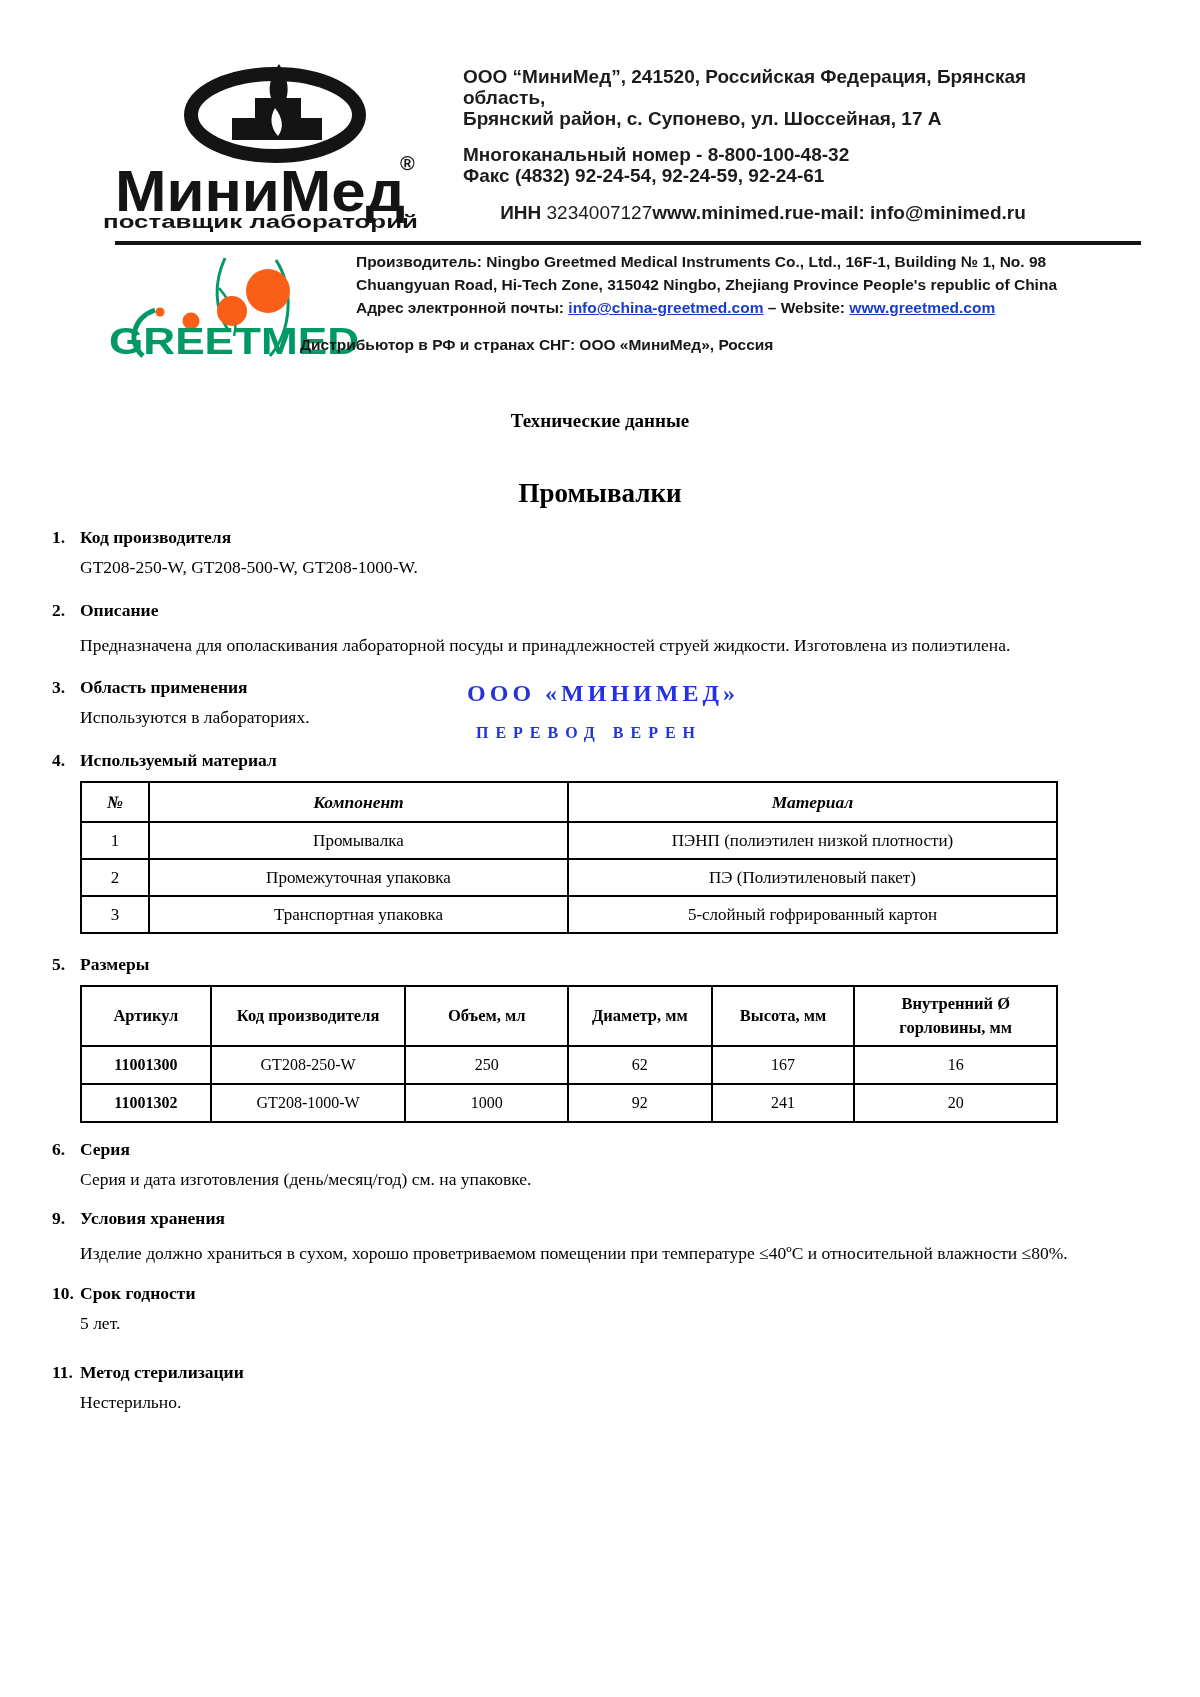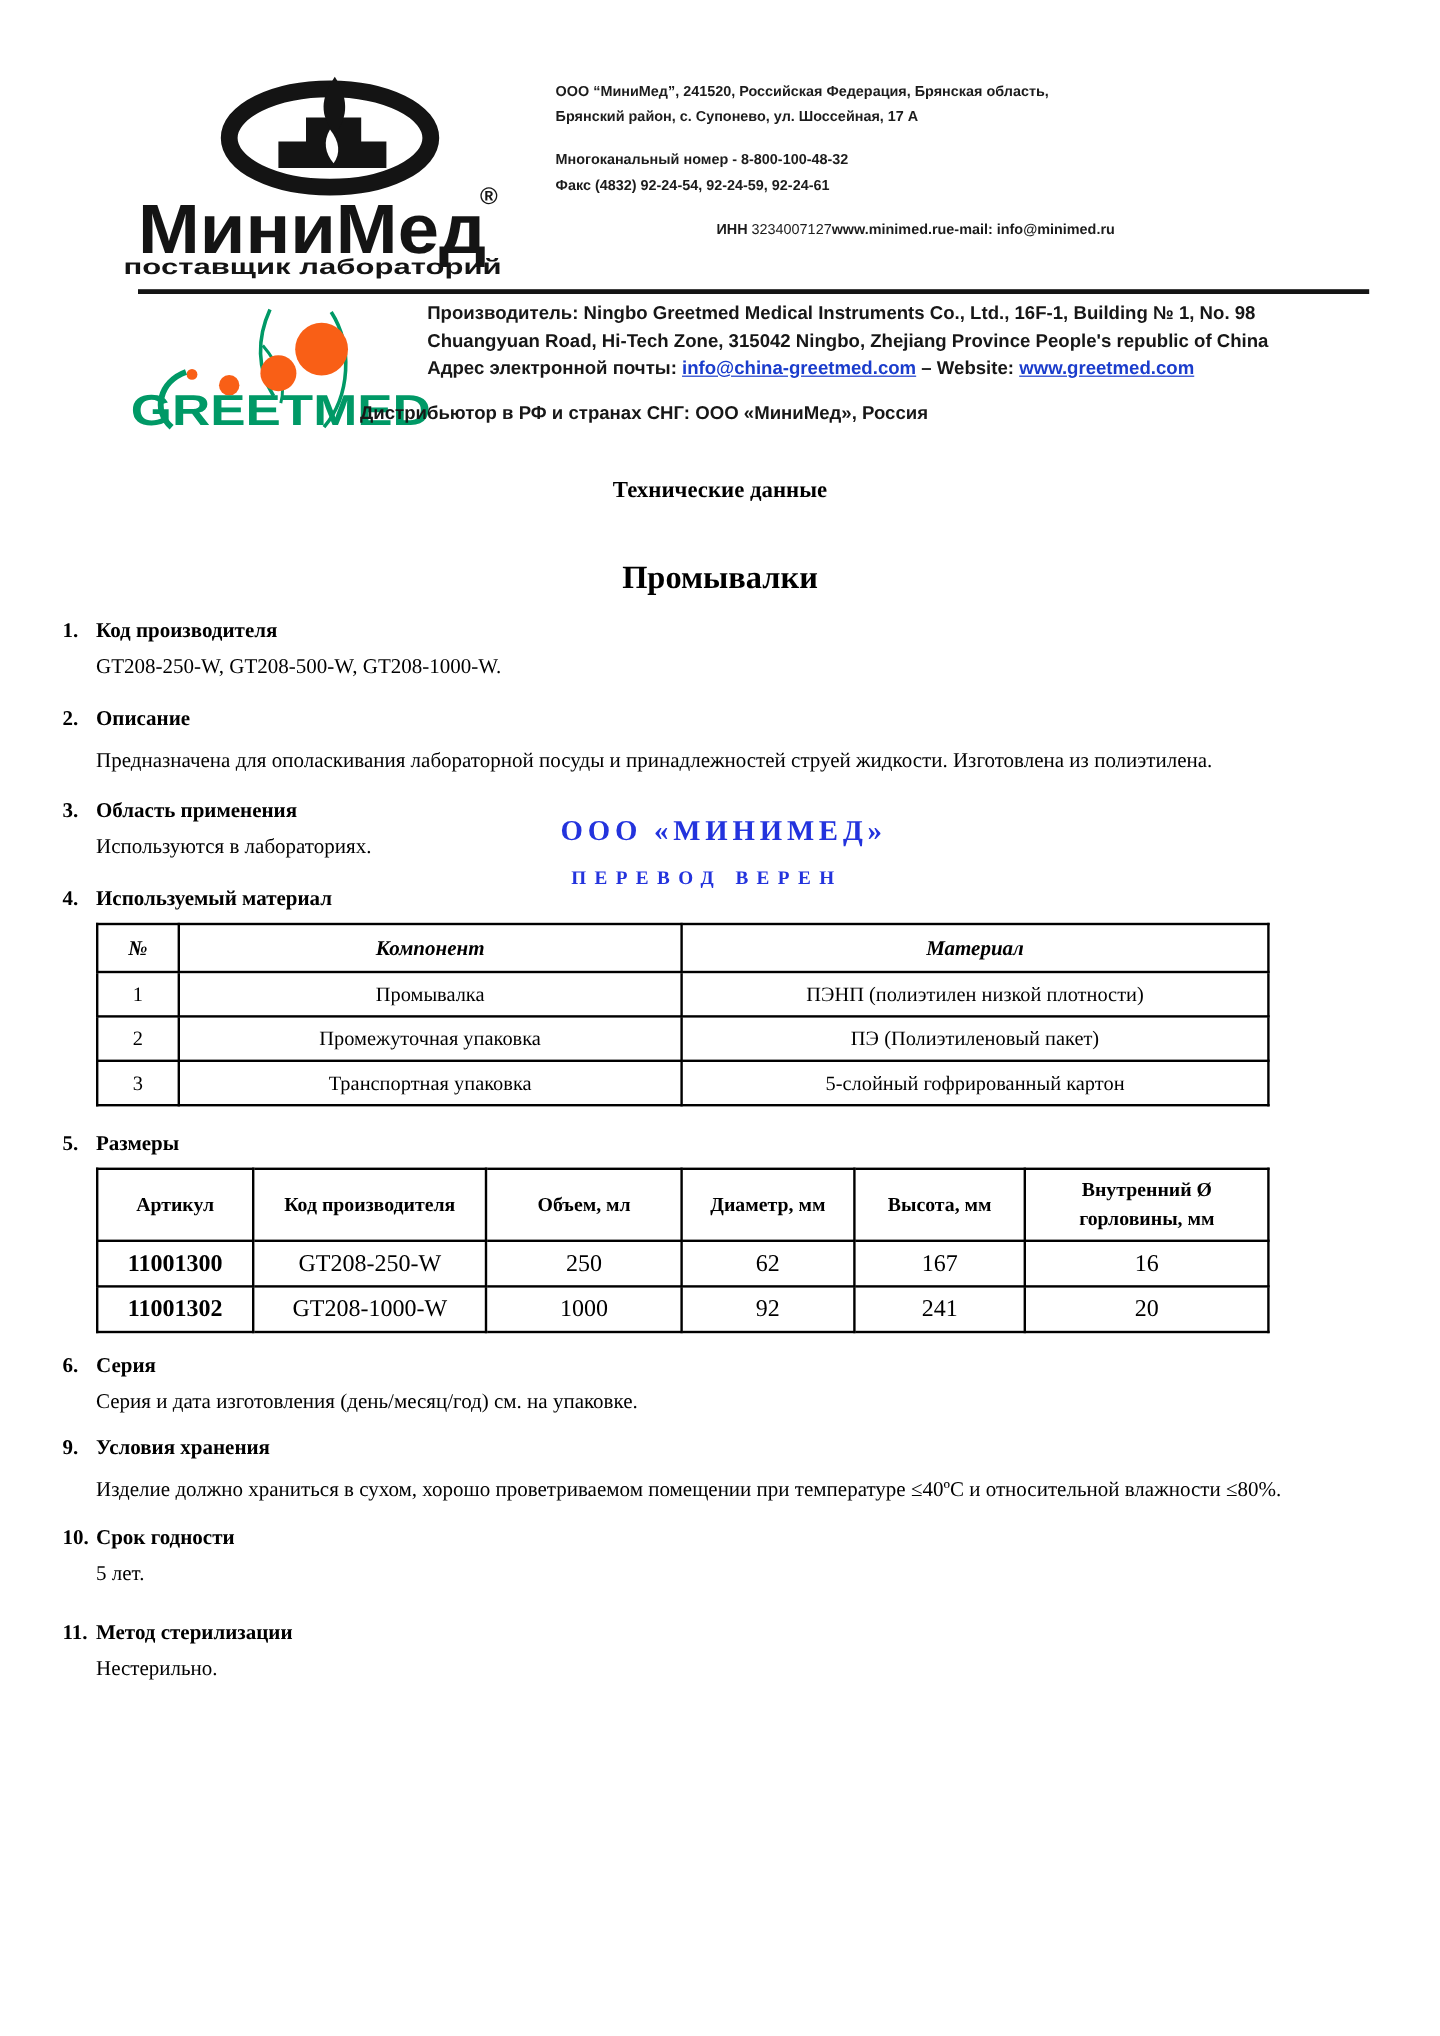--- a/index.html
+++ b/index.html
@@ -2,21 +2,21 @@
 <html style="--link_blue: #1a3ccc; --stamp_blue: #2333dd; --greetmed_green: #009966; --greetmed_orange: #f95f16;"><head>
 <meta charset="utf-8">
 <style>
   html,body{margin:0;padding:0;background:#ffffff;}
   .page{position:relative;width:1200px;height:1697px;background:#fff;color:#000;
         font-family:"Liberation Serif",serif;overflow:hidden;}
 
   
   .hdr-right{position:absolute;left:463px;top:66px;width:650px;
              font-family:"Liberation Sans",sans-serif;font-weight:bold;
-             font-size:12px;line-height:21px;color:#1c1c1c;}
+             font-size:19px;line-height:21px;color:#1c1c1c;}
   .hdr-gap{height:15px;}
   .inn-row{display:flex;justify-content:center;width:600px;margin-top:16px;}
   .inn-num{font-weight:normal;}
 
   .logo-minimed{position:absolute;left:95px;top:48px;width:330px;height:188px;}
   .divider{position:absolute;left:115px;top:241px;width:1026px;height:4px;background:#151515;}
 
   .logo-greetmed{position:absolute;left:103px;top:250px;width:262px;height:112px;}
 
   .mfr{position:absolute;left:356px;top:250px;width:740px;
@@ -27,36 +27,36 @@
        font-family:"Liberation Sans",sans-serif;font-weight:bold;font-size:15.5px;color:#171717;}
 
   
   .stamp{position:absolute;left:448px;top:680px;width:310px;color:var(--stamp_blue);
          font-family:"Liberation Serif",serif;font-weight:bold;text-align:center;}
   .stamp-l1{font-size:24px;letter-spacing:4px;}
   .stamp-l2{font-size:16px;letter-spacing:7px;margin-top:17px;transform:translateX(-14px);}
 
   
   .doc{position:absolute;left:52px;top:398px;width:1096px;font-size:17.5px;}
-  .doc-title{text-align:center;font-weight:bold;font-size:19px;}
+  .doc-title{text-align:center;font-weight:bold;font-size:19px;margin-top:12px;}
   .product-title{text-align:center;font-weight:bold;font-size:27px;margin-top:46px;}
   .sec-head{display:flex;font-weight:bold;font-size:17.5px;}
   .sec-num{min-width:28px;}
   .sec-body{padding-left:28px;margin-top:9px;}
   .lh-wide{line-height:31px;}
   .just{text-align:justify;}
   .mt-18{margin-top:18px;} .mt-22{margin-top:22px;} .mt-16{margin-top:16px;}
   .mt-20{margin-top:20px;} .mt-14{margin-top:14px;} .mt-12{margin-top:28px;}
 
   table{border-collapse:collapse;margin:10px 0 0 28px;width:978px;}
   td,th{border:2px solid #000;text-align:center;vertical-align:middle;padding:4px 4px;}
   .materials th{font-style:italic;font-weight:bold;font-size:17.5px;height:30px;}
   .materials td{font-size:17px;height:27px;}
   .sizes th{font-weight:bold;font-size:16.5px;line-height:24px;padding:5px 8px;}
-  .sizes td{font-size:20px;height:28px;}
+  .sizes td{font-size:16px;height:28px;}
   .sizes td:first-child{font-weight:bold;}
 </style>
 </head>
 <body>
 
 <div class="page">
 
   <svg class="logo-minimed" viewBox="0 0 330 188">
     <ellipse cx="180" cy="67" rx="84" ry="41" fill="#fff" stroke="#141414" stroke-width="14"></ellipse>
     <path d="M137,70 h90 v22 h-90 z M160,50 h46 v42 h-46 z" fill="#141414"></path>

